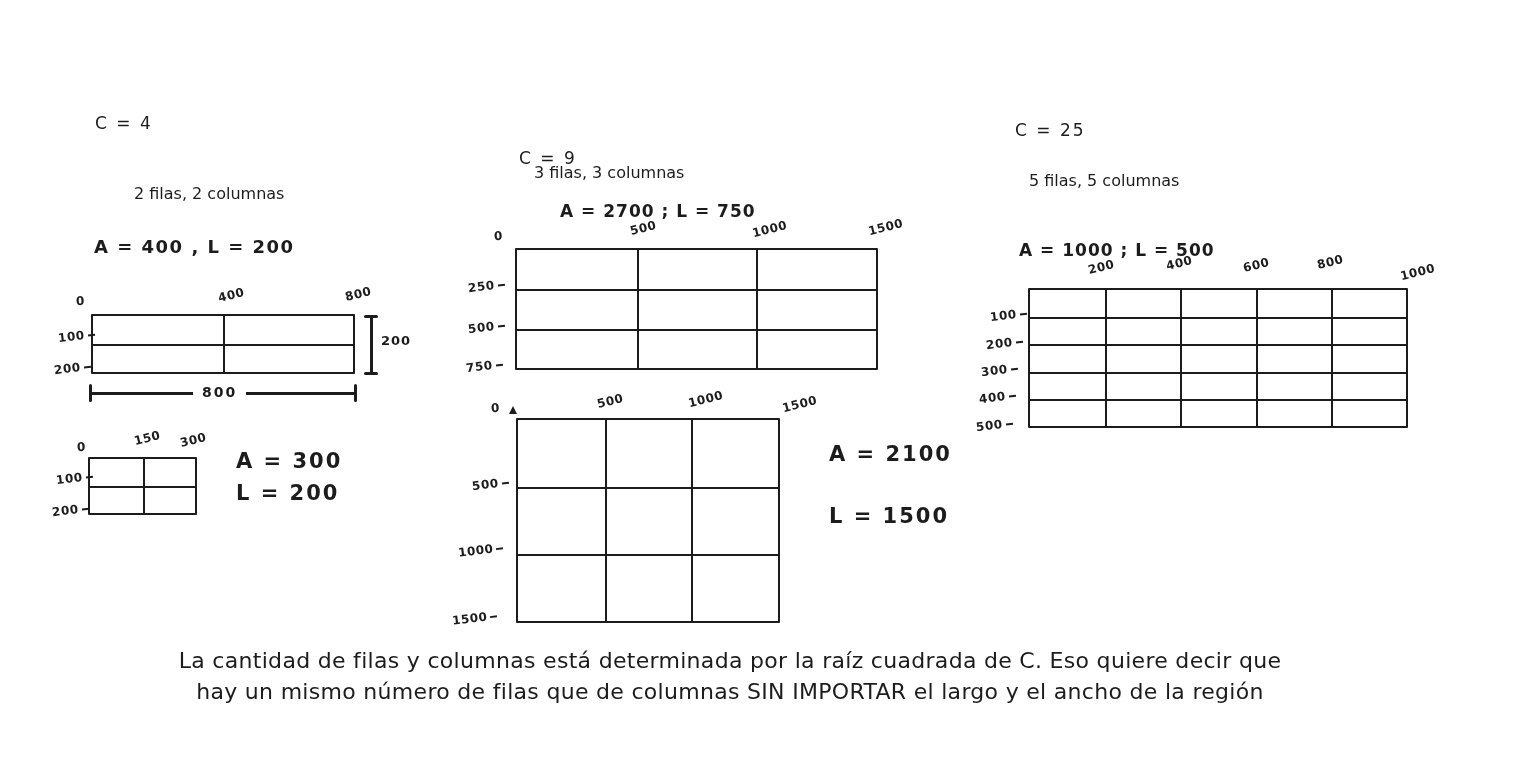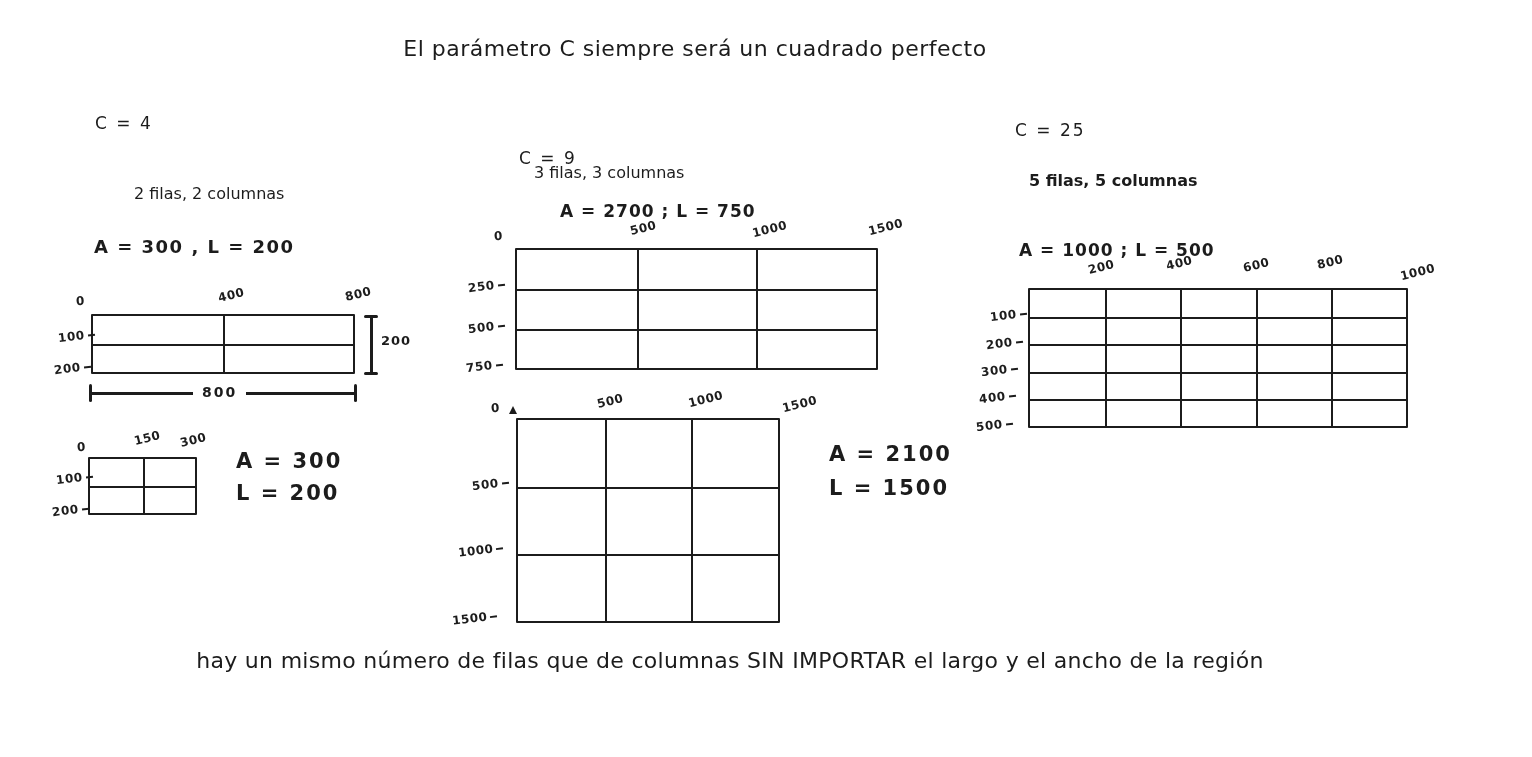--- a/index.html
+++ b/index.html
@@ -31,25 +31,24 @@
 
   .axis-arrow { position: absolute; width: 0; height: 0; border-left: 4px solid transparent; border-right: 4px solid transparent; border-bottom: 8px solid var(--ink); }
 
   .footer { top: 645px; left: 0; width: 1460px; text-align: center; font-size: 22px; line-height: 31px; letter-spacing: .3px; }
 </style>
 </head>
 <body>
 
 <div class="canvas">
 
-  <div class="abs title">El parámetro C siempre será un cuadrado perfecto</div>
 
   <div class="abs c-label" style="left:95px; top:113px;">C = 4</div>
   <div class="abs sub" style="left:134px; top:164px;margin-top:20px;">2 filas, 2 columnas</div>
-  <div class="abs dims" style="left:94px; top:236px;">A = 300 ,   L = 200</div>
+  <div class="abs dims" style="left:94px; top:236px;">A = 400 ,   L = 200</div>
 
   <div class="sgrid" style="left:91px; top:314px; width:264px; height:60px;">
     <div class="vl" style="left:50%;"></div>
     <div class="hl" style="top:50%;"></div>
   </div>
   <span class="xtick xtick0" style="left:76px; top:294px;">0</span>
   <span class="xtick" style="left:218px; top:288px;">400</span>
   <span class="xtick" style="left:345px; top:287px;">800</span>
   <span class="ytick" style="left:58px; top:329px;">100</span>
   <span class="ytick" style="left:54px; top:361px;">200</span>
@@ -102,24 +101,24 @@
   </div>
   <div class="axis-arrow" style="left:509px; top:406px;"></div>
   <span class="xtick xtick0" style="left:491px; top:401px;">0</span>
   <span class="xtick" style="left:597px; top:394px;">500</span>
   <span class="xtick" style="left:688px; top:392px;">1000</span>
   <span class="xtick" style="left:782px; top:397px;">1500</span>
   <span class="ytick" style="left:472px; top:477px;">500</span>
   <span class="ytick" style="left:458px; top:543px;">1000</span>
   <span class="ytick" style="left:452px; top:611px;">1500</span>
   <div class="abs side-label" style="left:829px; top:442px;">A = 2100</div>
-  <div class="abs side-label" style="left:829px; top:476px;text-align:right;">L = 1500</div>
+  <div class="abs side-label" style="left:829px; top:504px;text-align:right;">L = 1500</div>
 
   <div class="abs c-label" style="left:1015px; top:120px;">C = 25</div>
-  <div class="abs sub" style="left:1029px; top:171px;font-weight:bold;">5 filas, 5 columnas</div>
+  <div class="abs sub" style="left:1029px; top:171px;">5 filas, 5 columnas</div>
   <div class="abs dims-sm" style="left:1019px; top:240px;">A = 1000  ;   L = 500</div>
 
   <div class="sgrid" style="left:1028px; top:288px; width:380px; height:140px;">
     <div class="vl" style="left:20%;"></div>
     <div class="vl" style="left:40%;"></div>
     <div class="vl" style="left:60%;"></div>
     <div class="vl" style="left:80%;"></div>
     <div class="hl" style="top:20%;"></div>
     <div class="hl" style="top:40%;"></div>
     <div class="hl" style="top:60%;"></div>
@@ -130,16 +129,17 @@
   <span class="xtick" style="left:1243px; top:258px;">600</span>
   <span class="xtick" style="left:1317px; top:255px;">800</span>
   <span class="xtick" style="left:1400px; top:265px;">1000</span>
   <span class="ytick" style="left:990px; top:308px;">100</span>
   <span class="ytick" style="left:986px; top:336px;">200</span>
   <span class="ytick" style="left:981px; top:363px;">300</span>
   <span class="ytick" style="left:979px; top:390px;">400</span>
   <span class="ytick" style="left:976px; top:418px;">500</span>
 
   <div class="abs footer">
+    <div>La cantidad de filas y columnas está determinada por la raíz cuadrada de C. Eso quiere decir que</div>
     <div>hay un mismo número de filas que de columnas SIN IMPORTAR el largo y el ancho de la región</div>
   </div>
 
 </div>
 
 </body></html>

